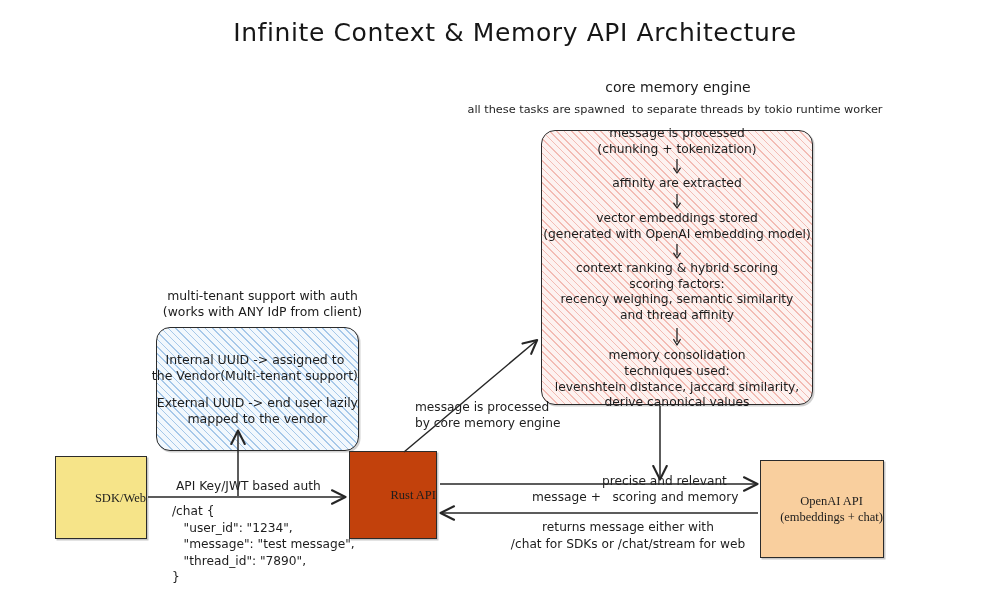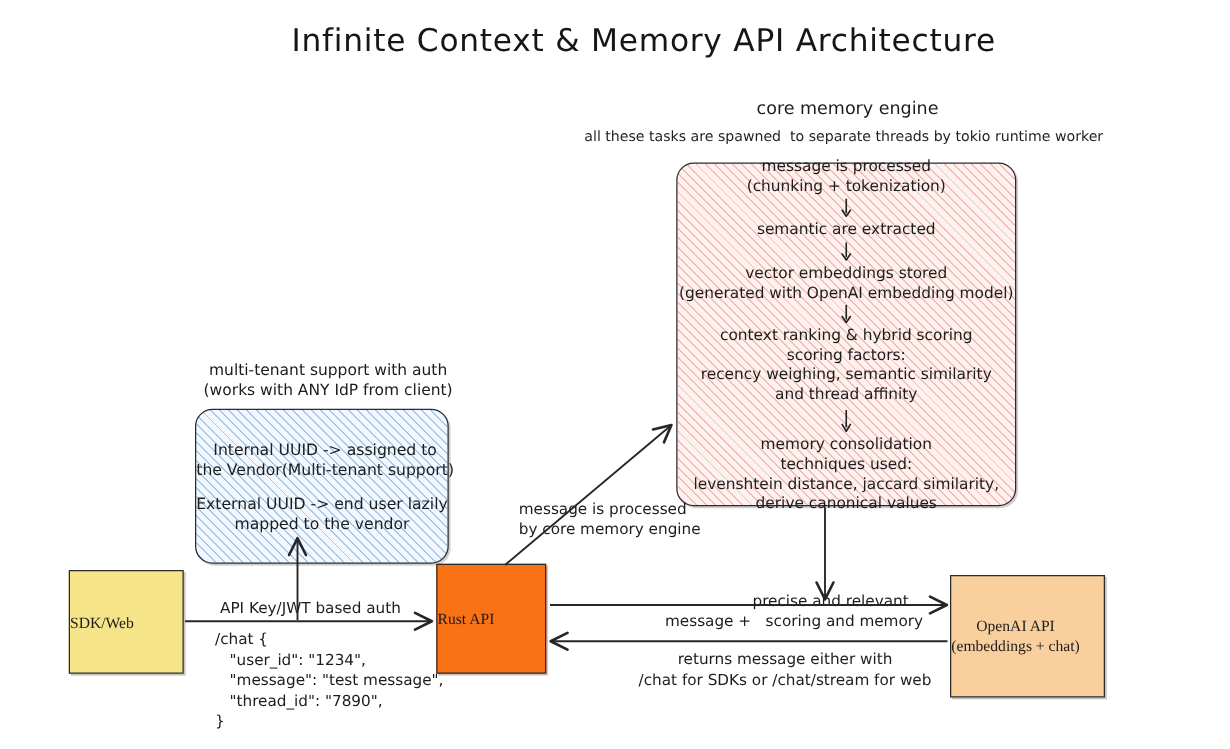--- a/index.html
+++ b/index.html
@@ -30,37 +30,37 @@
     color: #161616;
     font-family: "DejaVu Sans", sans-serif;
     margin-left: 23px;
   }
 
   
   .box {
     box-sizing: border-box;
     display: flex;
     flex-direction: column;
-    align-items: flex-start;
+    align-items: flex-end;
     justify-content: center;
     text-align: center;
   }
   .sharp-box {
     border: 1.6px solid #2b2b2b;
     box-shadow: 1.5px 1.5px 0 rgba(0,0,0,0.22);
     font-family: Liberation Serif, serif;
   }
   .round-box {
     border: 1.7px solid #2b2b2b;
     border-radius: 14px;
     box-shadow: 1.5px 1.5px 0 rgba(0,0,0,0.18);
   }
 
   #box-sdk   { background: #f6e489; }
-  #box-rust  { background: #f97316; }
+  #box-rust  { background: #c2410c; }
   #box-openai{ background: #f9cf9e; }
 
   
   #box-memory {
     background-color: #fdf2f0;
     background-image: repeating-linear-gradient(
       45deg,
       rgba(228,106,90,0.40) 0px,
       rgba(228,106,90,0.40) 1.1px,
       rgba(255,255,255,0) 1.1px,
@@ -163,21 +163,21 @@
   <div class="abs box round-box" id="box-memory" style="left:541px; top:130px; width:272px; height:275px;">
     <div id="memory-steps">
 
       <div class="step-text">message is processed
 (chunking + tokenization)</div>
       <svg class="step-arrow" viewBox="0 0 12 17">
         <path d="M6 1 L6 12.5" stroke="#222" stroke-width="1.3" fill="none"></path>
         <path d="M2.7 10.2 L6 15 L9.3 10.2" stroke="#222" stroke-width="1.3" fill="none" stroke-linecap="round" stroke-linejoin="round"></path>
       </svg>
 
-      <div class="step-text">semantic are extracted</div>
+      <div class="step-text">affinity are extracted</div>
       <svg class="step-arrow" viewBox="0 0 12 17">
         <path d="M6 1 L6 12.5" stroke="#222" stroke-width="1.3" fill="none"></path>
         <path d="M2.7 10.2 L6 15 L9.3 10.2" stroke="#222" stroke-width="1.3" fill="none" stroke-linecap="round" stroke-linejoin="round"></path>
       </svg>
 
       <div class="step-text">vector embeddings stored
 (generated with OpenAI embedding model)</div>
       <svg class="step-arrow" viewBox="0 0 12 17">
         <path d="M6 1 L6 12.5" stroke="#222" stroke-width="1.3" fill="none"></path>
         <path d="M2.7 10.2 L6 15 L9.3 10.2" stroke="#222" stroke-width="1.3" fill="none" stroke-linecap="round" stroke-linejoin="round"></path>

